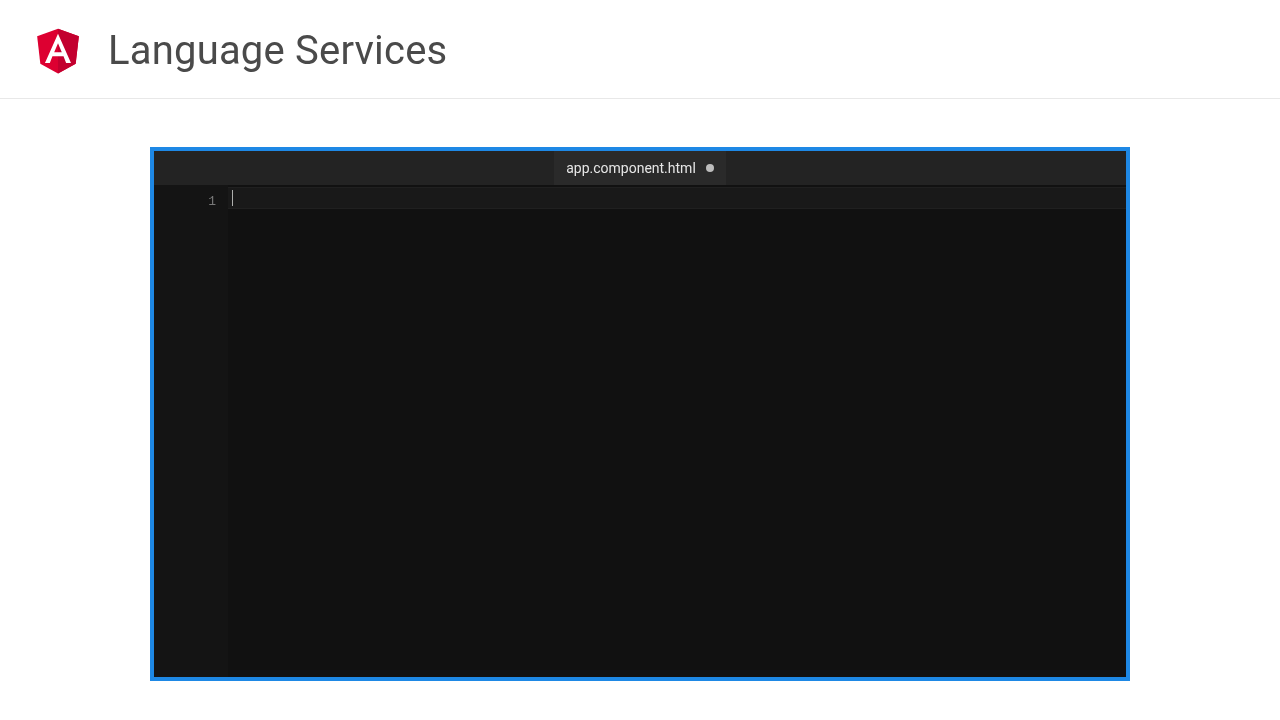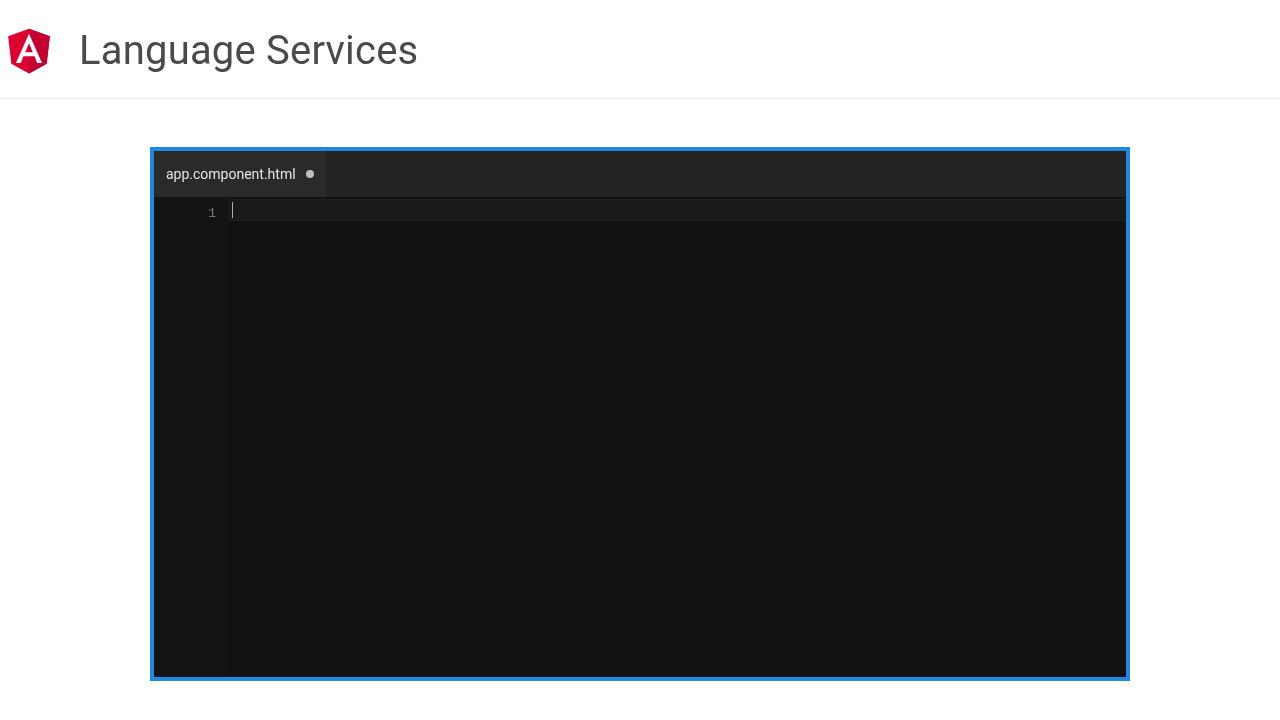--- a/index.html
+++ b/index.html
@@ -10,21 +10,21 @@
   body {
     width: 1280px;
     height: 720px;
     background: #ffffff;
     font-family: -apple-system, BlinkMacSystemFont, "Segoe UI", Roboto, "Helvetica Neue", Arial, sans-serif;
     overflow: hidden;
   }
   .header {
     display: flex;
     align-items: center;
-    padding: 20px 16px 18px 1px;
+    padding: 20px 16px 18px 30px;
     border-bottom: 1px solid #e8e8e8;
   }
   .logo {
     width: 56px;
     height: 60px;
     margin-right: 22px;
     flex-shrink: 0;
   }
   .page-title {
     font-size: 40px;
@@ -38,23 +38,24 @@
   .editor-frame {
     border: 4px solid #1e88e5;
     background: #111111;
     width: 980px;
     height: 534px;
     display: flex;
     flex-direction: column;
   }
   .tab-bar {
     background: #232323;
-    height: 46px;
+    height: 34px;
     display: flex;
     align-items: stretch;
+    justify-content: center;
   }
   .tab {
     display: flex;
     align-items: center;
     padding: 0 12px;
     background: #2a2a2a;
     color: #e6e6e6;
     font-size: 14px;
     gap: 10px;
     cursor: pointer;

